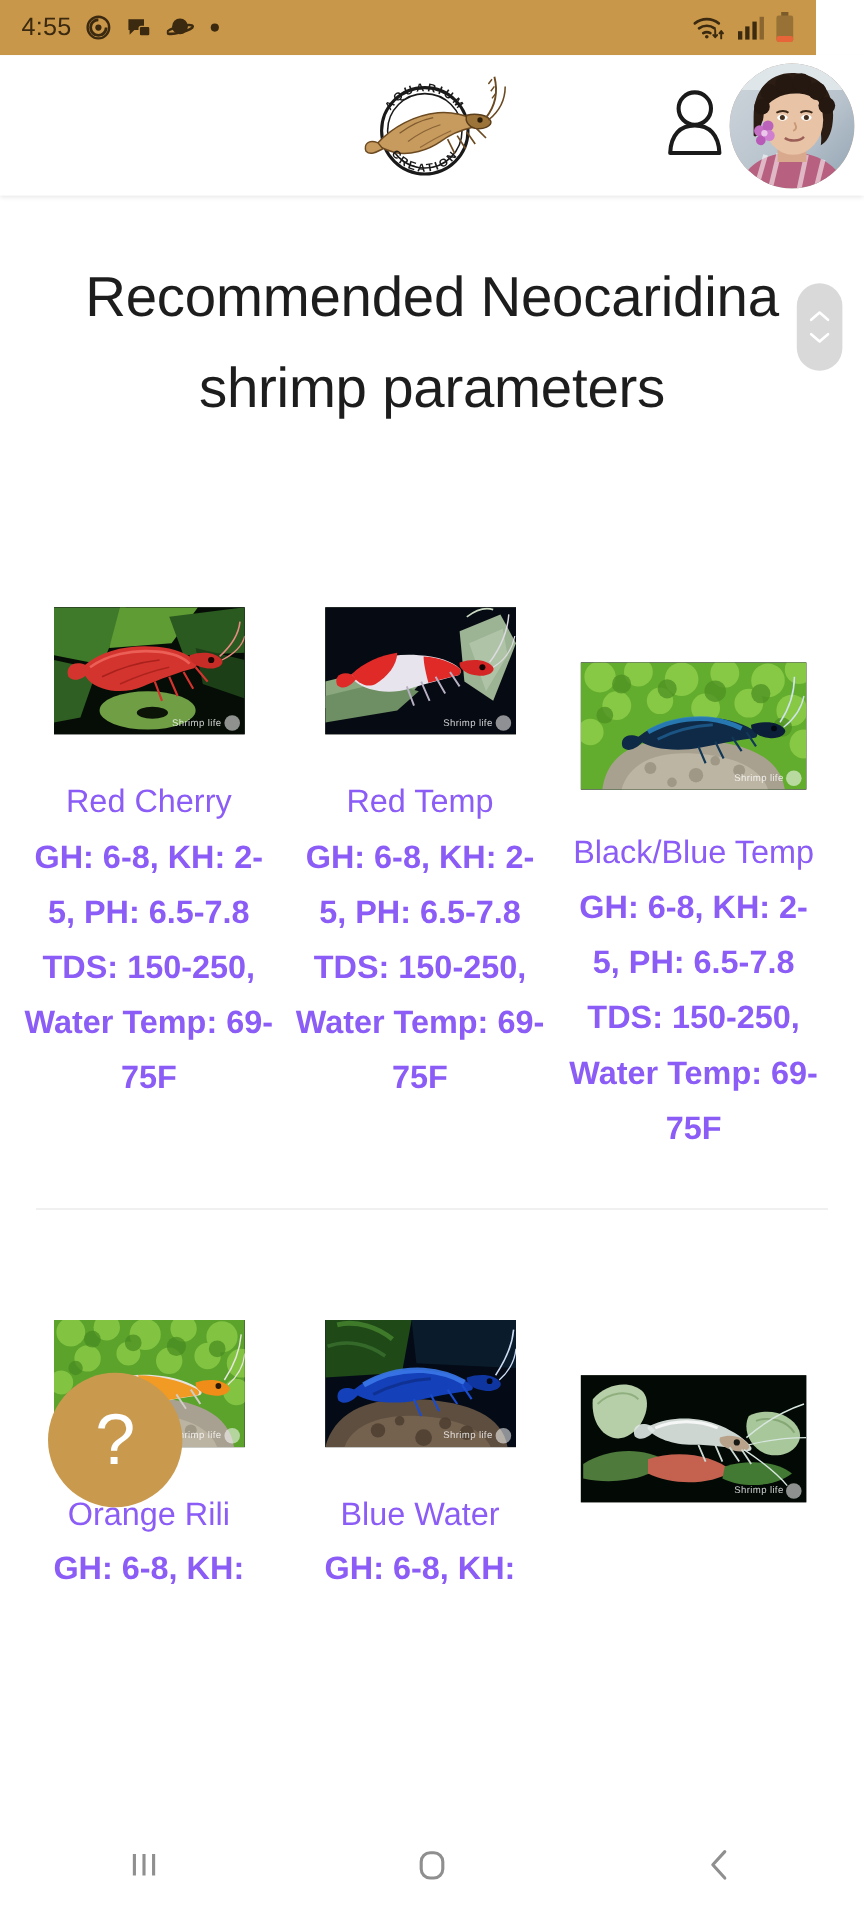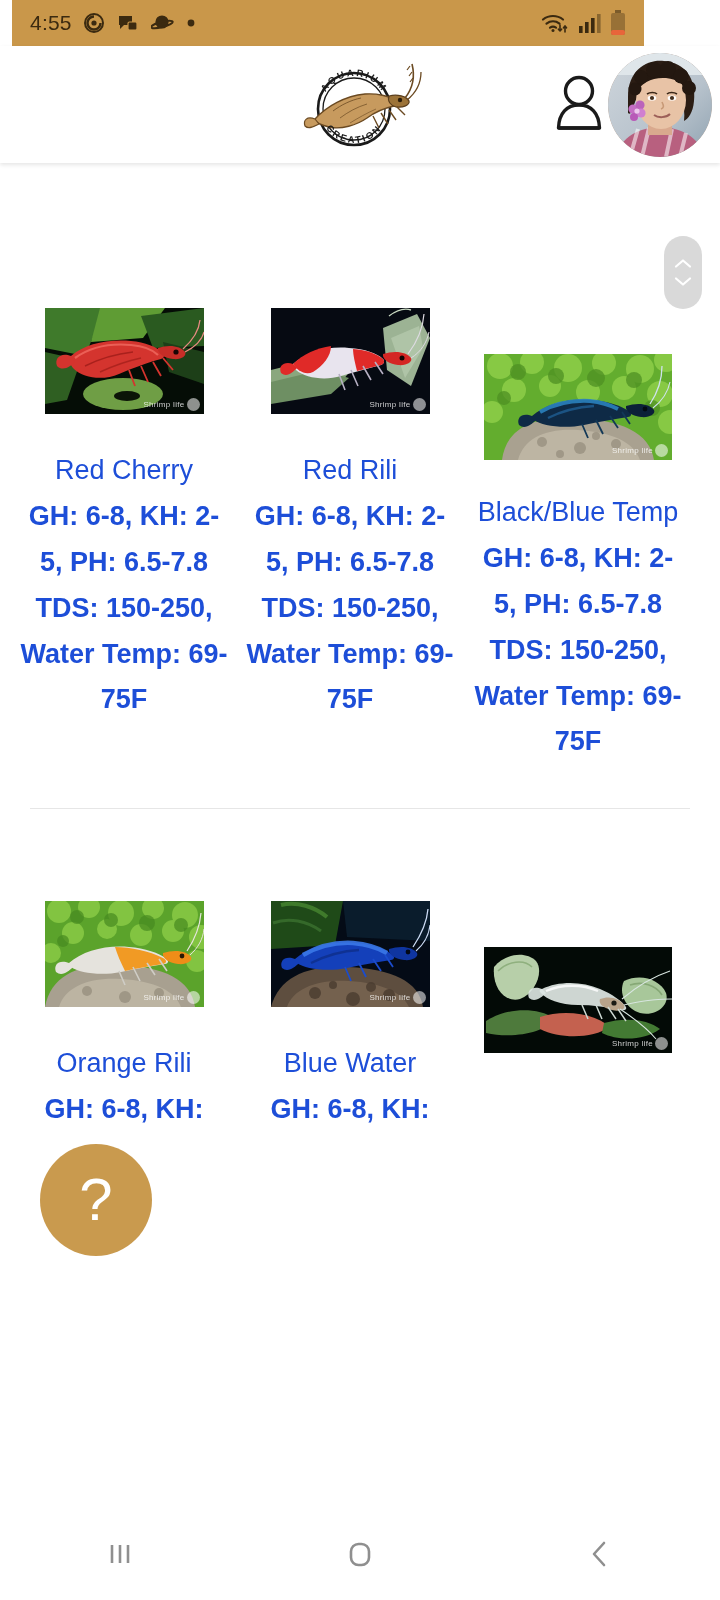--- a/index.html
+++ b/index.html
@@ -6,21 +6,21 @@
   html, body {
     width:720px; height:1600px;
     font-family:"Liberation Sans", sans-serif;
     background:#ffffff;
     overflow:hidden;
   }
   .phone { position:relative; width:720px; height:1600px; background:#ffffff; }
 
   
   .statusbar {
-    position:absolute; top:0; left:12px; width:632px; height:46px;
+    position:absolute; top:0; left:0; width:680px; height:46px;
     background:#c9974a;
     display:flex; align-items:center; justify-content:space-between;
     padding:0 18px;
   }
   .sb-left { display:flex; align-items:center; gap:11px; }
   .sb-clock { font-size:21px; color:#3b2a10; letter-spacing:0.2px; font-family:"Liberation Sans", sans-serif; }
   .sb-ic { display:block; }
   .sb-right { display:flex; align-items:center; gap:8px; }
 
   
@@ -95,21 +95,21 @@
     font-size:8px; color:rgba(255,255,255,0.78);
     letter-spacing:0.3px; line-height:1;
     display:flex; align-items:center; gap:2px;
   }
   .wm-dot { width:13px; height:13px; border-radius:50%; background:rgba(255,255,255,0.55); }
 
   .cap {
     margin-top:34px;
     font-size:27px;
     line-height:1.70;
-    color:#1d4ed8;
+    color:#8b5cf6;
     font-weight:400;
   }
   .cell.c3 .cap { margin-top:30px; }
   .cap .name { display:block; }
   .cap .spec { display:block;font-weight:bold; }
 
   
   .divider {
     height:1px; background:#e6e6e6;
     margin:43px 30px 0 30px;
@@ -284,20 +284,21 @@
 
           <path d="M54 49 C56 53 56 55 53 56" stroke="#c79977" stroke-width="1.6" fill="none"></path>
           <path d="M46 62 C50 65 58 65 62 61" stroke="#9c5f58" stroke-width="2" fill="none"></path>
         </g>
       </svg>
     </div>
   </div>
 
   <div class="page">
 
+    <div class="page-title">Recommended Neocaridina shrimp parameters</div>
 
     <div class="scroll-pill">
       <svg width="20" height="13" viewBox="0 0 20 13">
         <path d="M3 9.5 L10 3.5 L17 9.5" fill="none" stroke="#ffffff" stroke-width="2.2" stroke-linecap="round" stroke-linejoin="round"></path>
       </svg>
       <svg width="20" height="13" viewBox="0 0 20 13">
         <path d="M3 3.5 L10 9.5 L17 3.5" fill="none" stroke="#ffffff" stroke-width="2.2" stroke-linecap="round" stroke-linejoin="round"></path>
       </svg>
     </div>
 
@@ -357,21 +358,21 @@
             <path d="M140 50 C150 44 156 34 158 24" fill="none" stroke="#dedbe2" stroke-width="1"></path>
             <path d="M68 66 L74 82 M80 62 L87 78 M92 58 L100 72 M104 54 L112 66" stroke="#b7b0c4" stroke-width="1.6" fill="none"></path>
             <path d="M22 56 C13 53 7 58 10 65 C16 70 22 64 26 60 Z" fill="#e02a28"></path>
           </svg>
           <span class="wm">
             <span>Shrimp life</span>
               <span class="wm-dot"></span>
           </span>
         </div>
         <div class="cap">
-          <span class="name">Red Rili</span>
+          <span class="name">Red Temp</span>
           <span class="spec">GH: 6-8, KH: 2-5, PH: 6.5-7.8 TDS: 150-250, Water Temp: 69-75F</span>
         </div>
       </div>
 
       <div class="cell c3">
         <div class="thumb">
           <svg width="188" height="106" viewBox="0 0 188 106">
             <rect width="188" height="106" fill="#63ad2e"></rect>
             <g fill="#87c944">
               <circle cx="16" cy="12" r="13"></circle>

